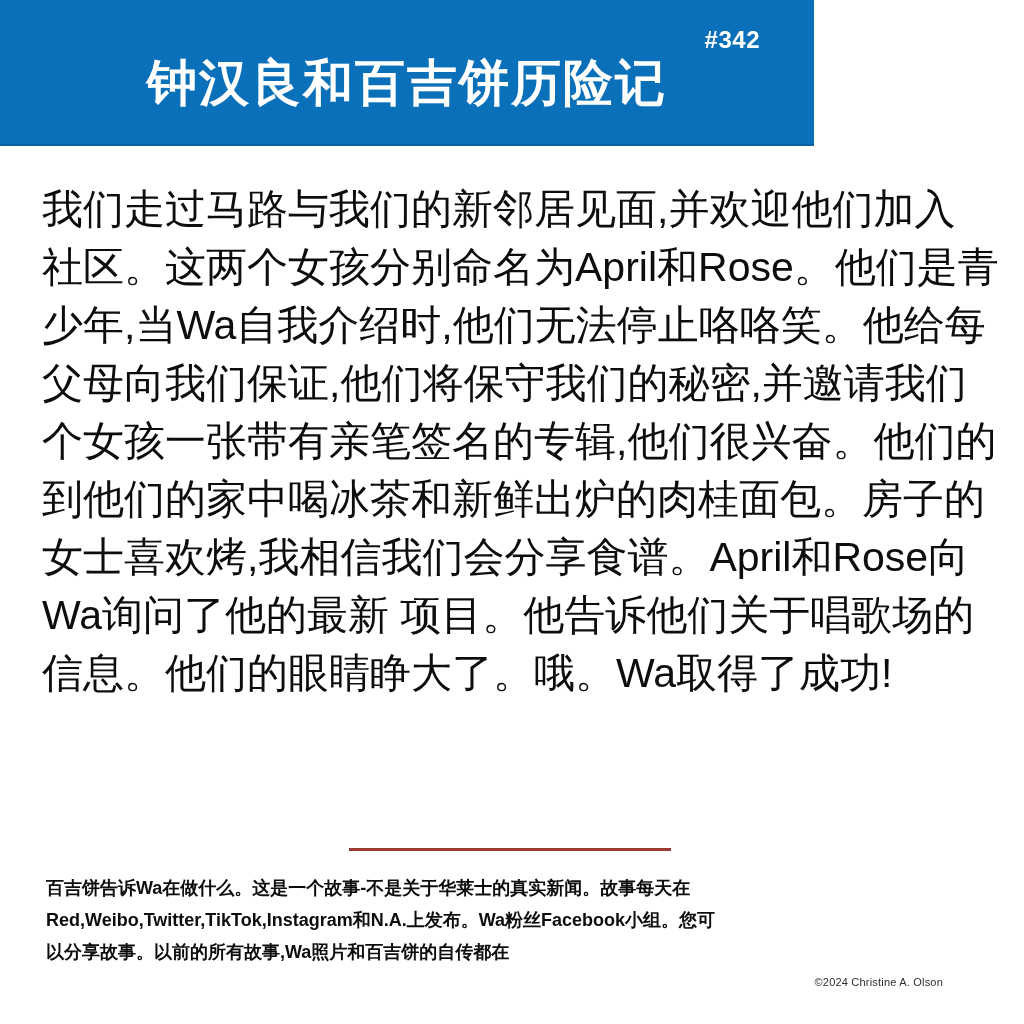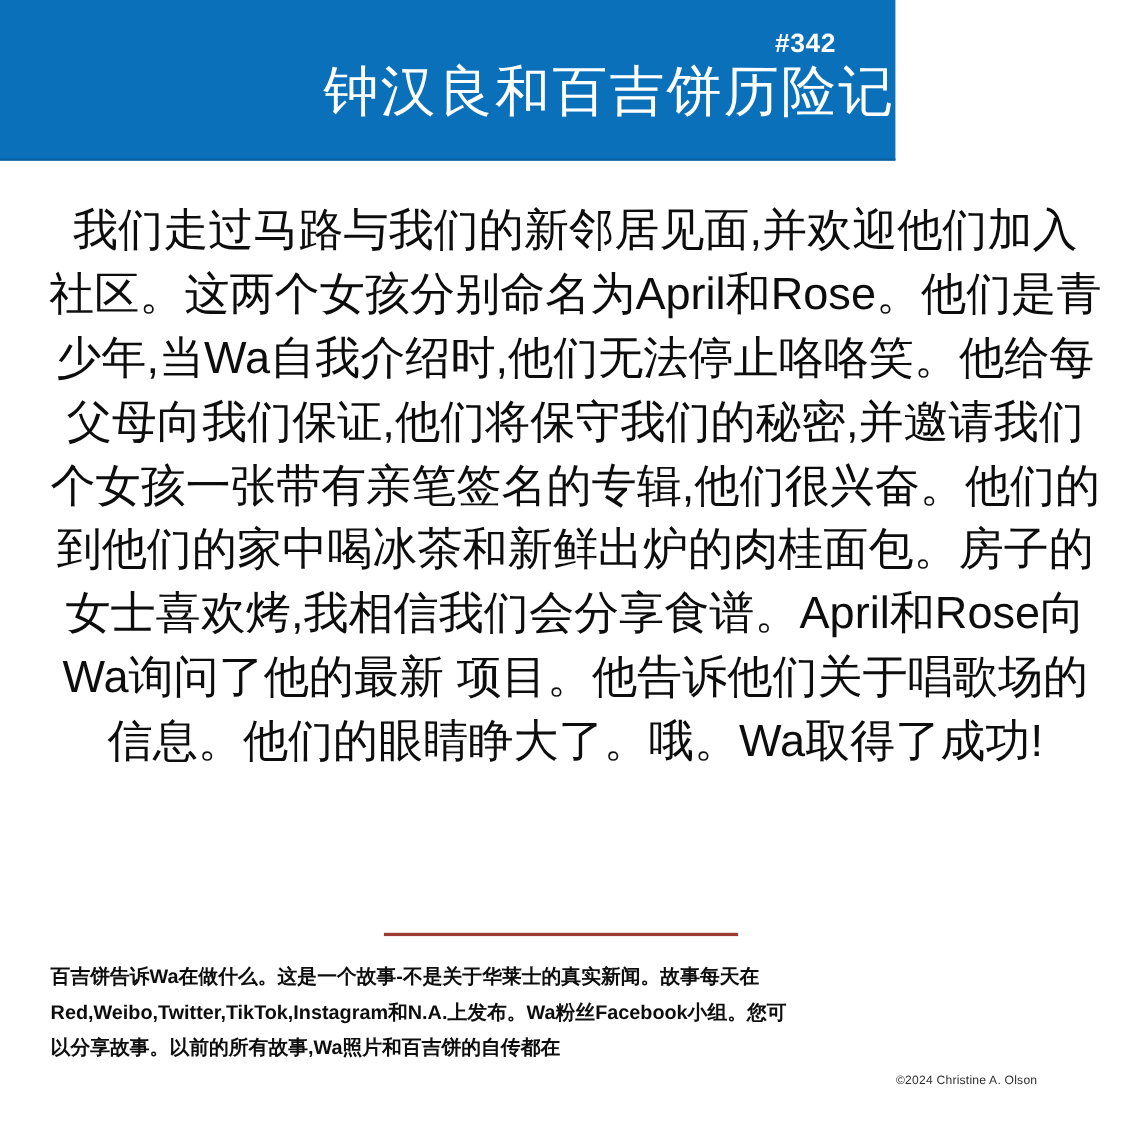--- a/index.html
+++ b/index.html
@@ -24,36 +24,35 @@
   }
   .badge {
     position: absolute; top: 26px; right: 54px;
     color: var(--header-text, #ffffff);
     font-size: 24px; font-weight: 700;
     letter-spacing: 0.5px;
   }
   .title {
     position: absolute; top: 58px; left: 0;
     width: 100%; margin: 0;
-    text-align: right;
+    text-align: center;
     color: var(--header-text, #ffffff);
-    font-size: 50px; font-weight: 400;
+    font-size: 50px; font-weight: 700;
     letter-spacing: 2px; line-height: 1;
   }
   
   .story {
     position: absolute; top: 180px; left: 42px; right: 20px;
   }
   .story p {
     margin: 0;
     font-size: 41px; line-height: 58px;
     color: var(--text, #0d0d0d);
     white-space: nowrap;
     letter-spacing: 0px;
-    text-align: center;
   }
   
   .divider {
     position: absolute; top: 848px; left: 349px;
     width: 322px; height: 3px;
     margin: 0; border: none;
     background: var(--divider-red, #9d3a31);
   }
   
   .footer {

